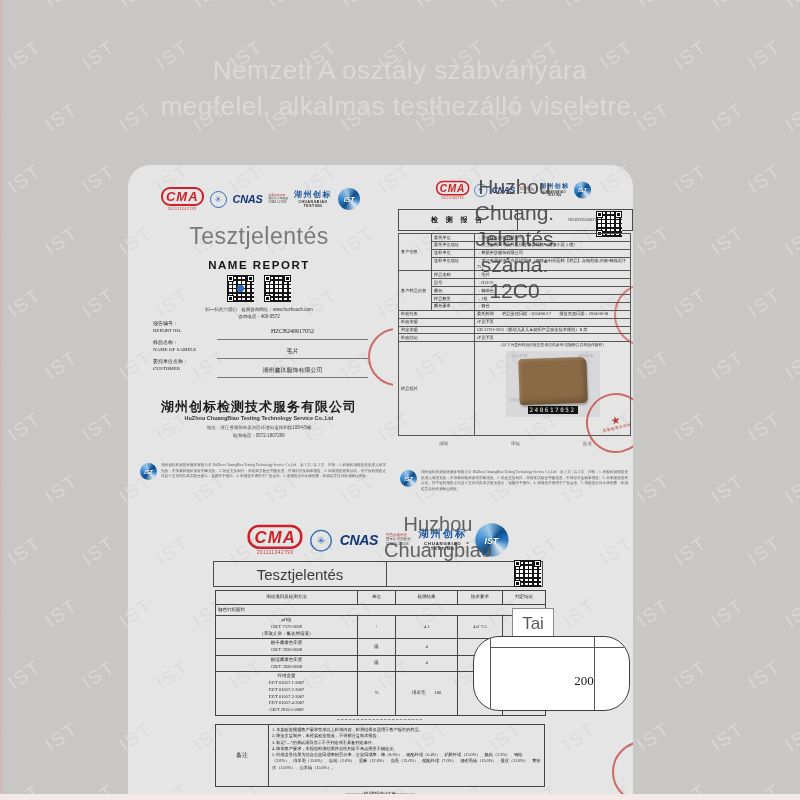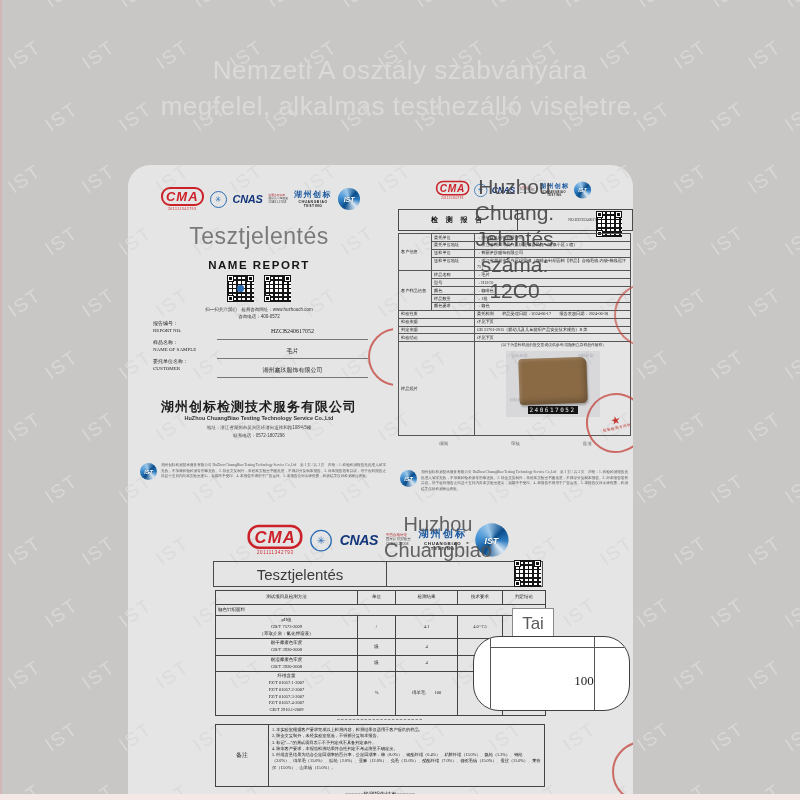--- a/index.html
+++ b/index.html
@@ -805,18 +805,18 @@
 12C0</div>
   <div class="ovl ovl-b1">Huzhou
 Chuangbiao</div>
 
   <div class="tai">Tai</div>
 
   <div class="bubble">
     <div class="vl" style="left:16px;"></div>
     <div class="vl" style="left:120px;"></div>
     <div class="hl"></div>
-    <div class="val">100</div>
+    <div class="val">200</div>
   </div>
 
   <div class="edge-left"></div>
   <div class="edge-bottom"></div>
 </div>
 
 </body></html>

